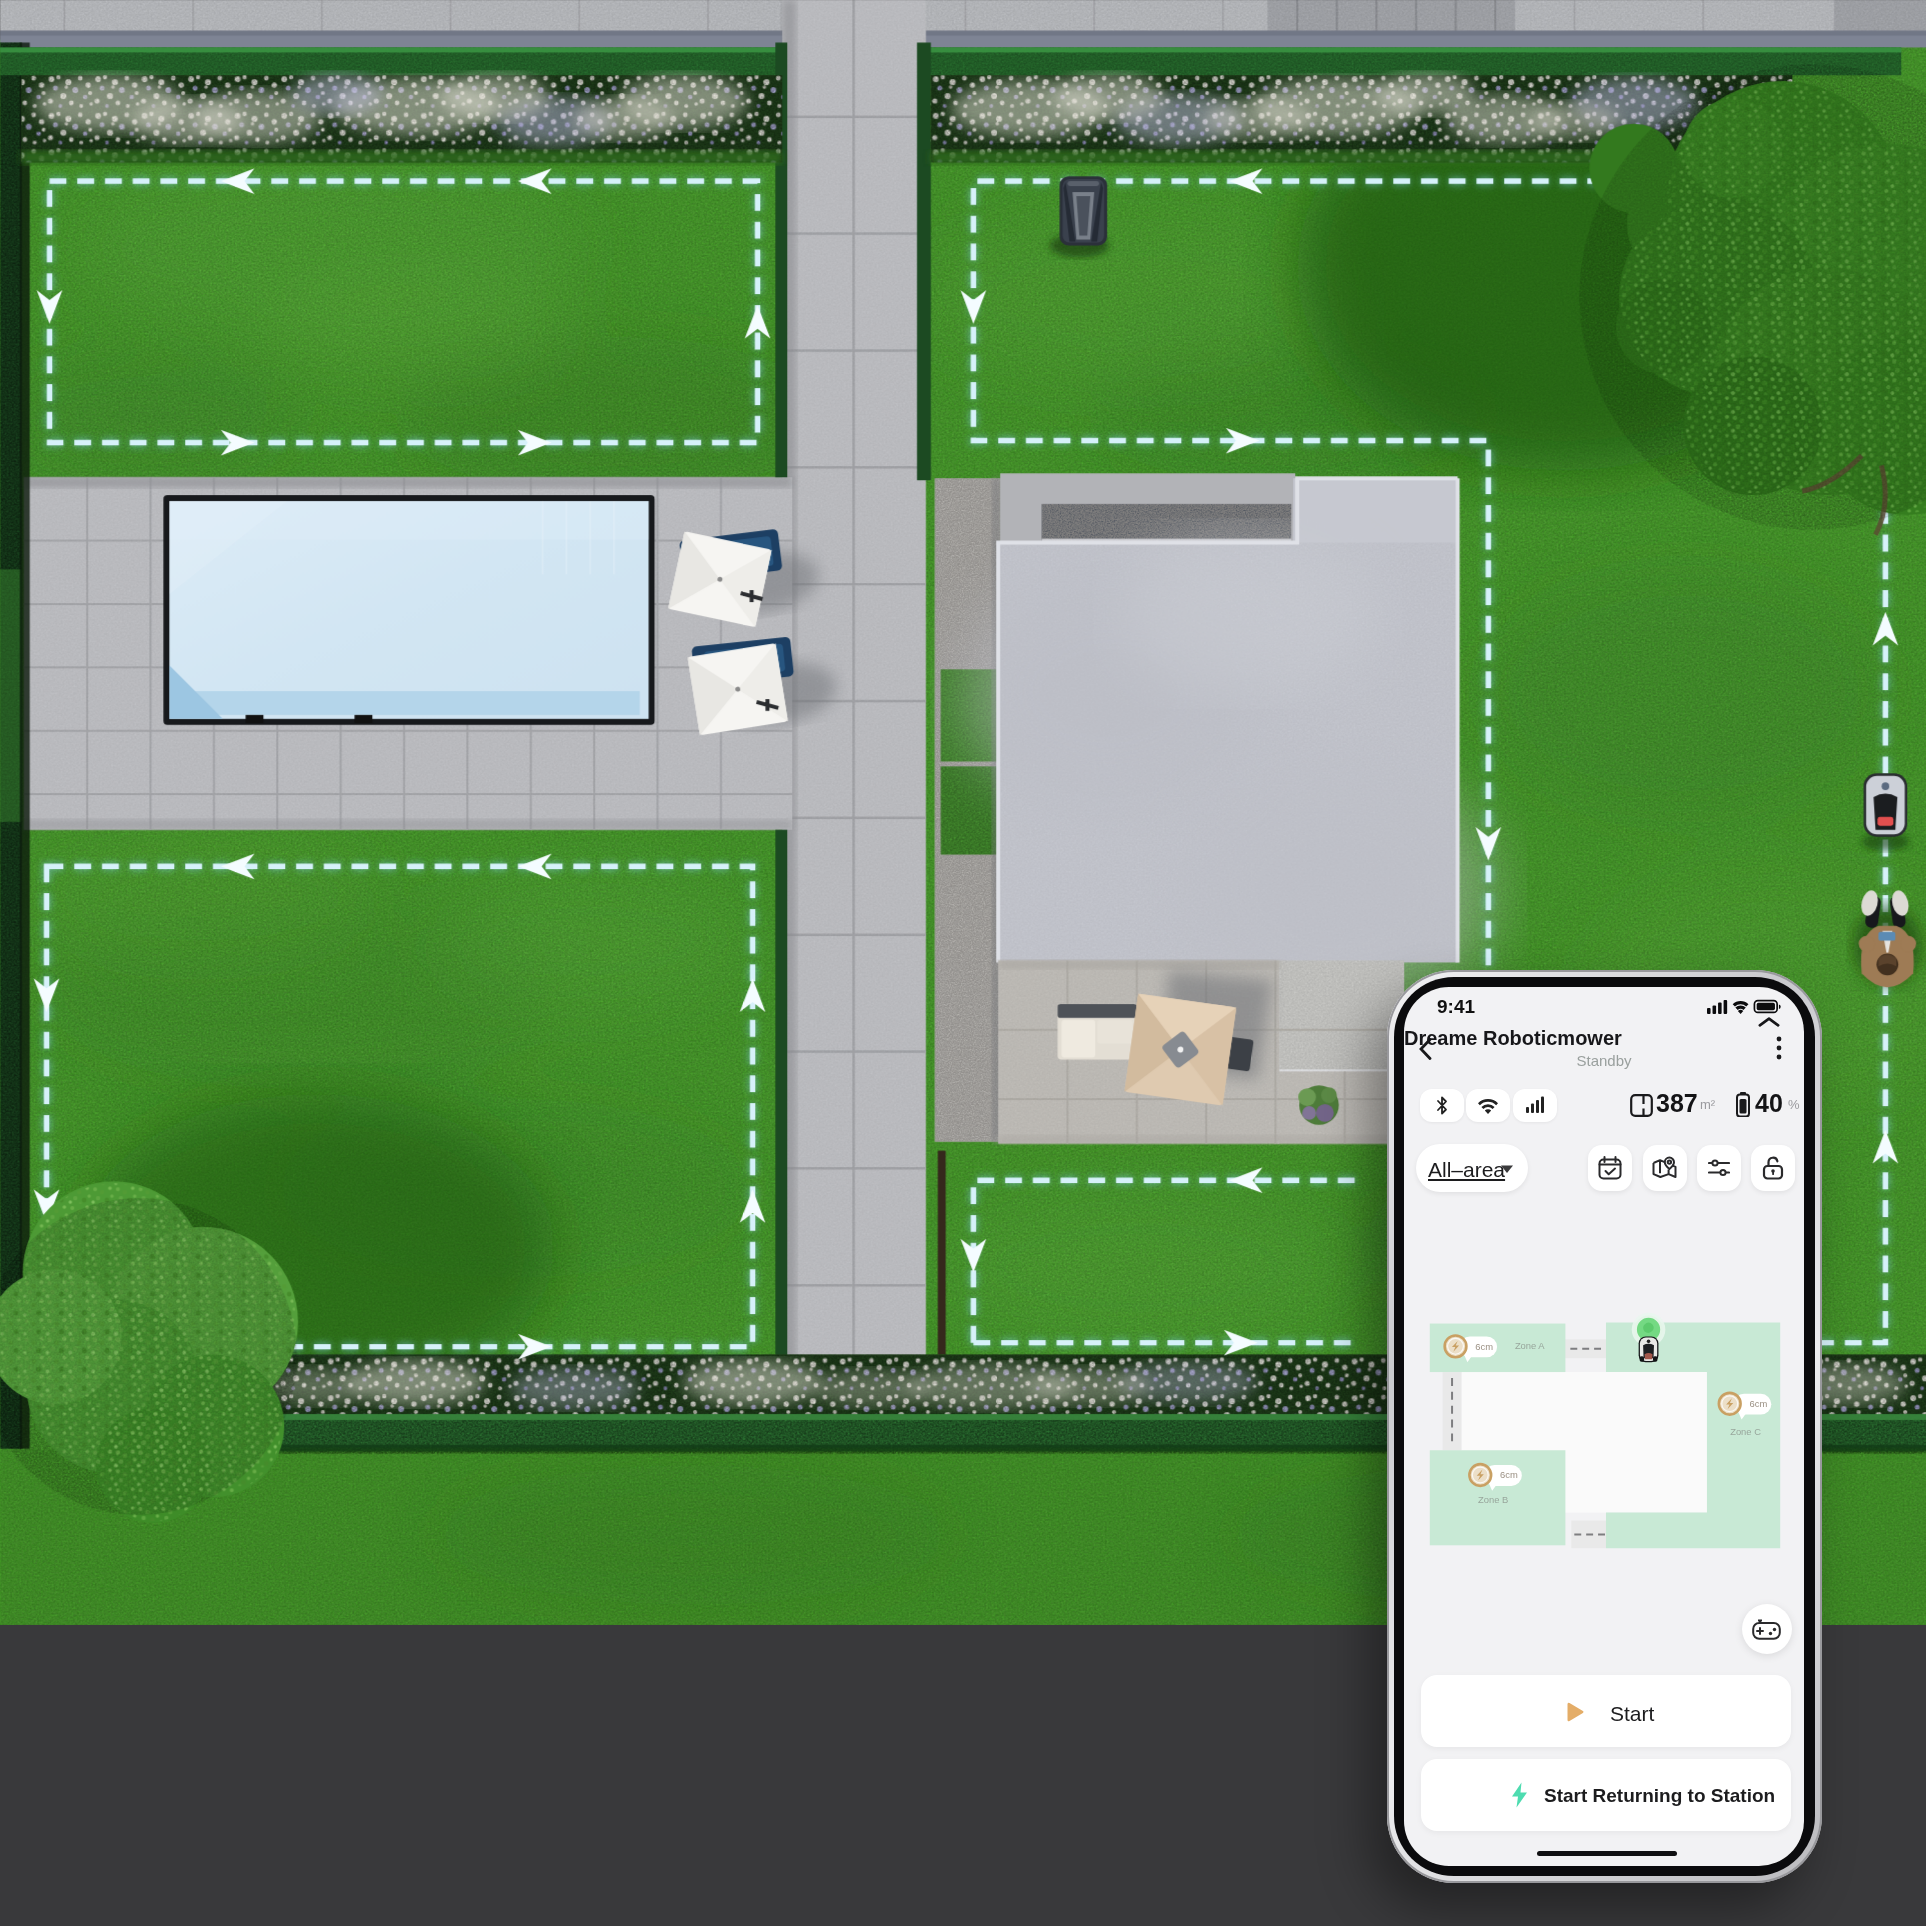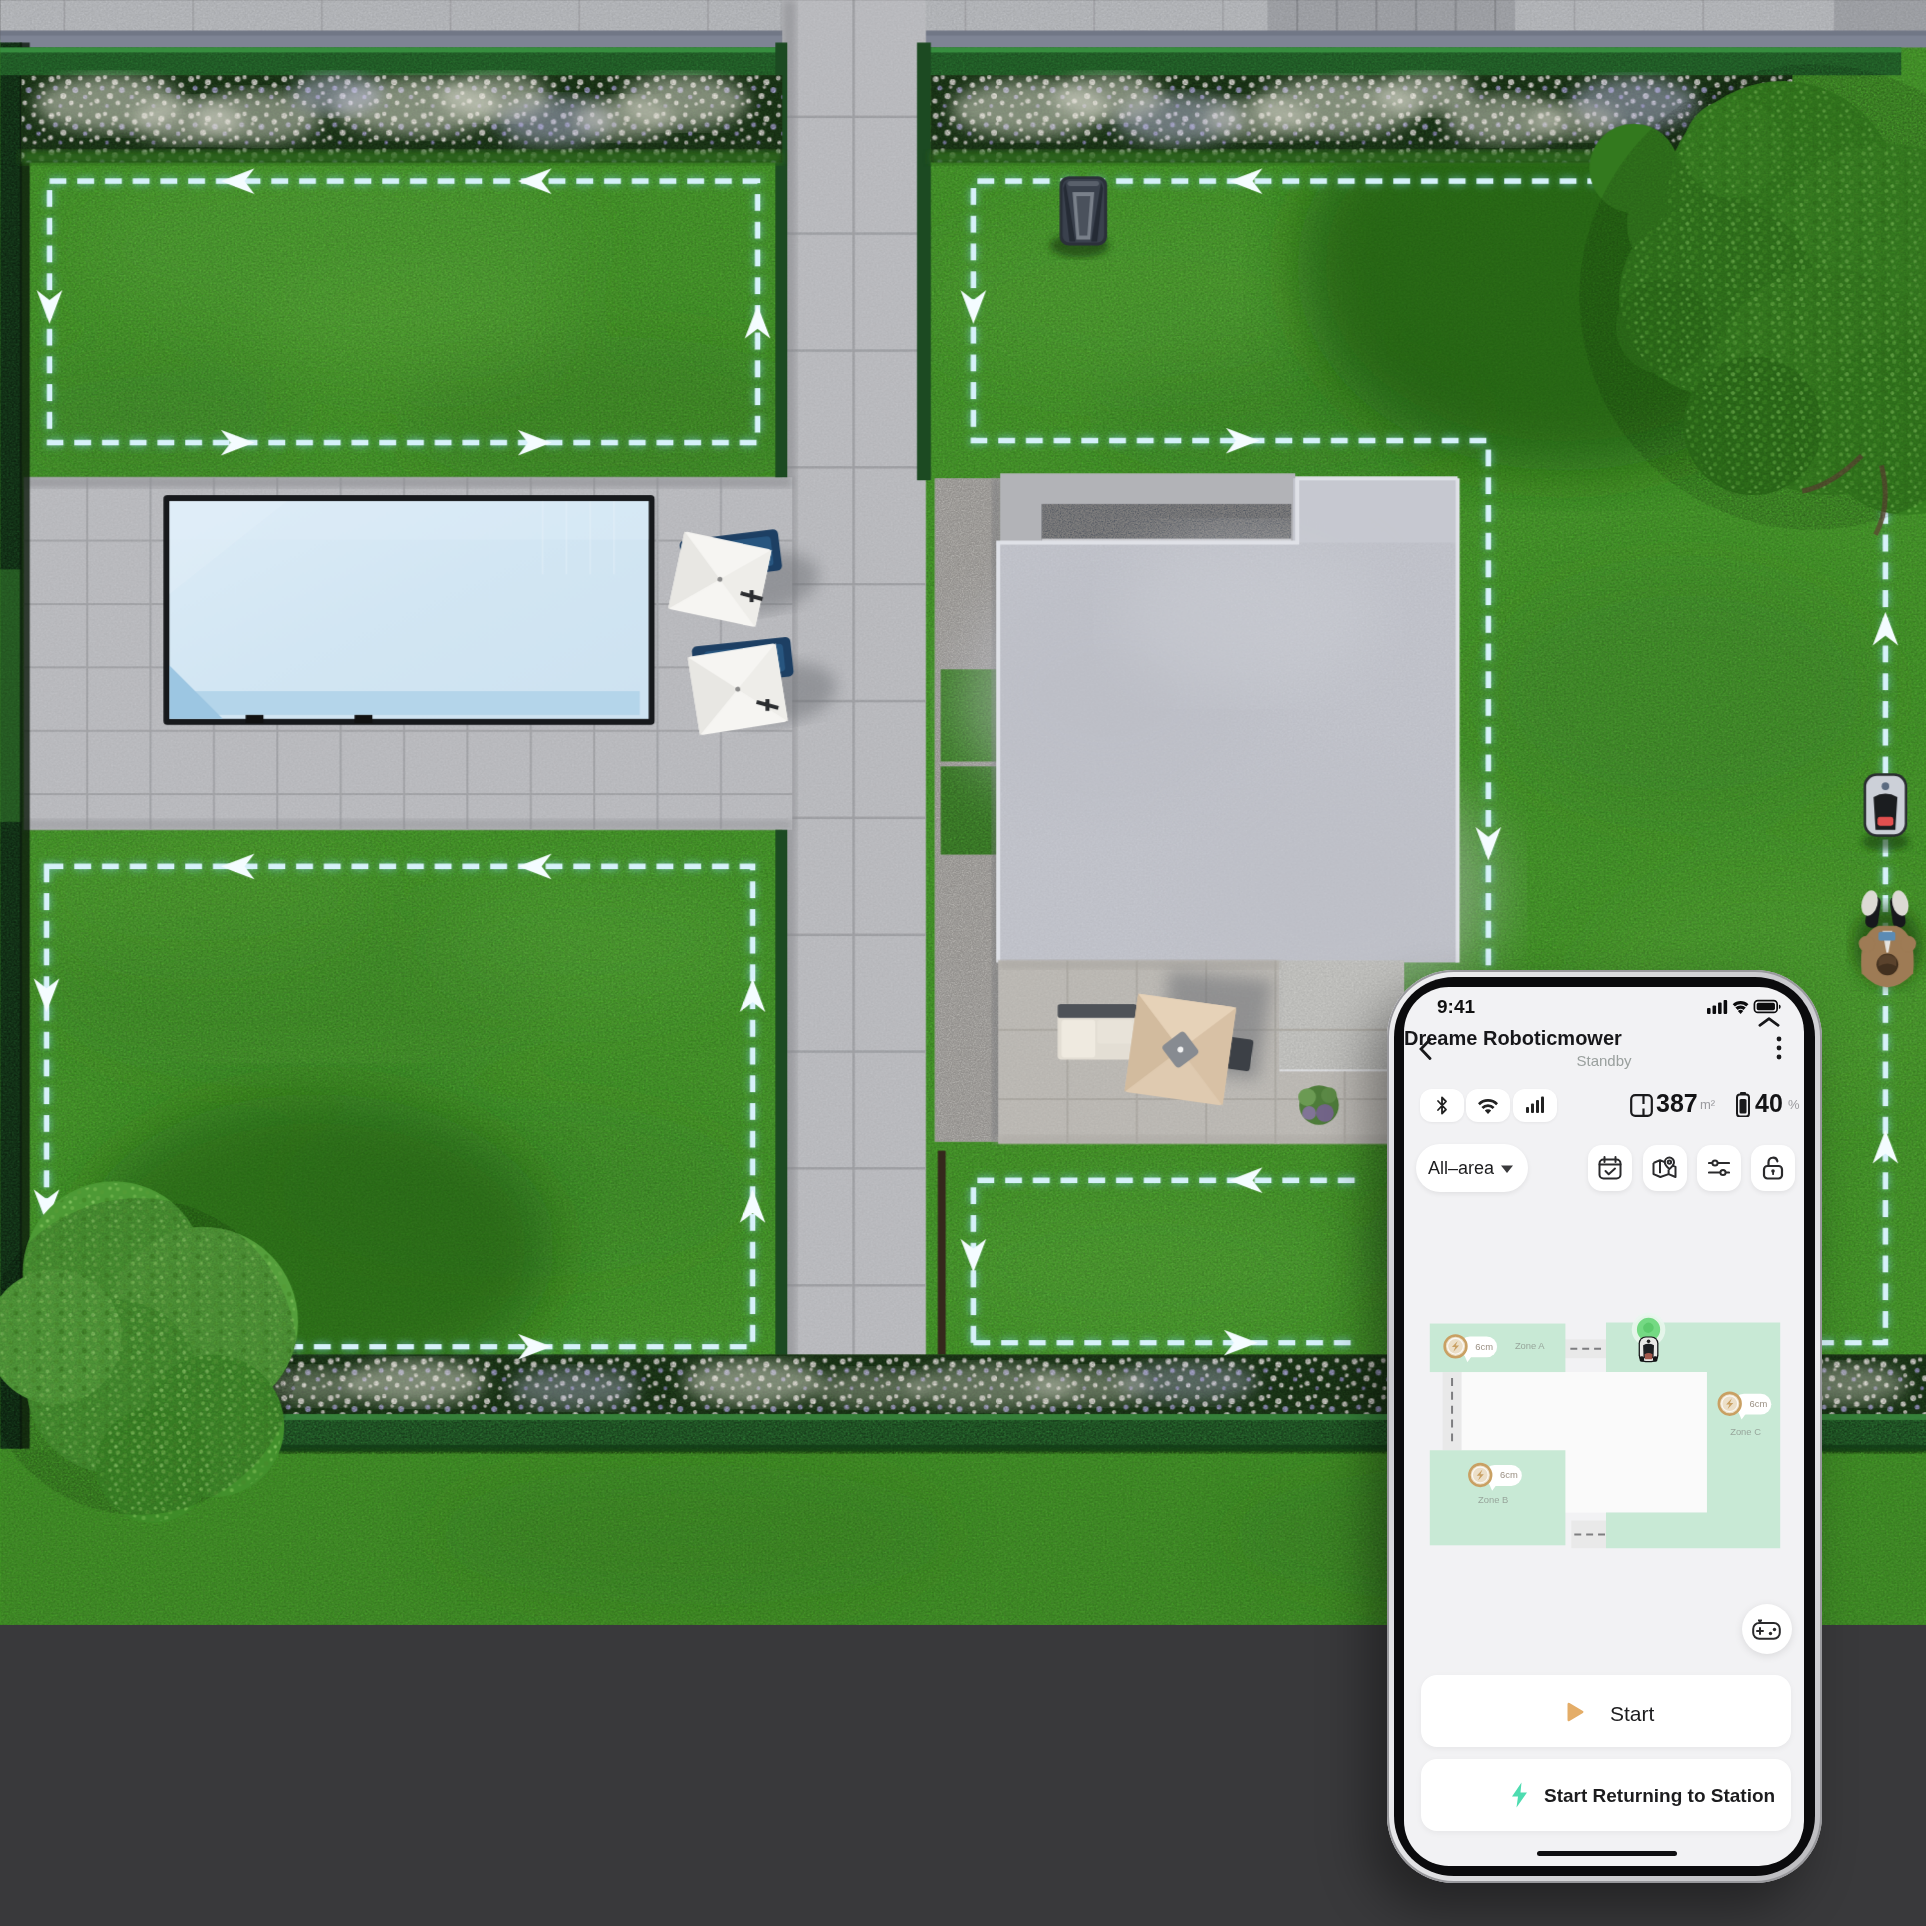--- a/index.html
+++ b/index.html
@@ -623,21 +623,21 @@
 
     <svg style="position:absolute;left:332px;top:105px;" width="14" height="25" viewBox="0 0 14 25">
           <rect x="4" y="0" width="6" height="3" rx="1" fill="#1a1a1c"></rect>
           <rect x="1" y="2.5" width="12" height="22" rx="3" fill="none" stroke="#1a1a1c" stroke-width="2"></rect>
           <rect x="3.5" y="7" width="7" height="14.5" rx="1.5" fill="#1a1a1c"></rect>
         </svg>
     <div style="position:absolute;left:351px;top:102px;font-size:25px;font-weight:700;color:#141416;">40</div>
     <div style="position:absolute;left:384px;top:110px;font-size:13px;color:#9a9a9e;">%</div>
 
     <div style="position:absolute;left:12px;top:157px;width:112px;height:48px;border-radius:24px;background:#fff;box-shadow:0 2px 5px rgba(0,0,0,0.07);"></div>
-    <div style="position:absolute;left:24px;top:171px;font-size:18px;color:#1c1c1e;">All–area</div>
+    <div style="position:absolute;left:24px;top:171px;font-size:21px;color:#1c1c1e;text-decoration:underline;">All–area</div>
     <svg style="position:absolute;left:96px;top:177px;" width="14" height="10" viewBox="0 0 14 10">
           <path d="M1,1.5 L7,9 L13,1.5 Z" fill="#3a3a3c"></path>
         </svg>
 
     <div style="position:absolute;left:184px;top:158px;width:44px;height:46px;border-radius:14px;background:#fff;box-shadow:0 2px 5px rgba(0,0,0,0.07);"></div>
     <svg style="position:absolute;left:194px;top:169px;" width="24" height="24" viewBox="0 0 24 24">
           <g fill="none" stroke="#2a2a2c" stroke-width="2">
             <rect x="1.5" y="3.5" width="21" height="19" rx="4"></rect>
             <path d="M6.5,1 L6.5,6 M17.5,1 L17.5,6 M1.5,8.5 L22.5,8.5" stroke-linecap="round"></path>
             <path d="M7.5,15 l3.2,3.2 L17,12.6" stroke-linecap="round" stroke-linejoin="round"></path>

